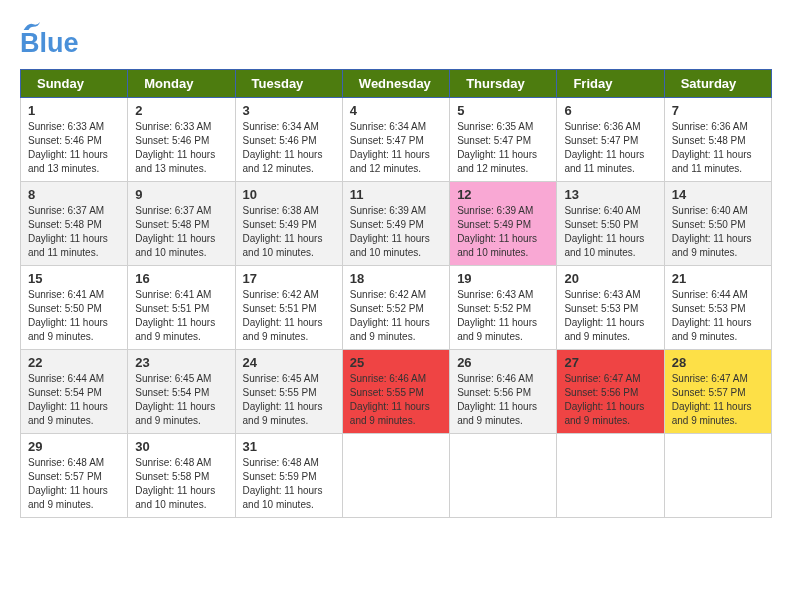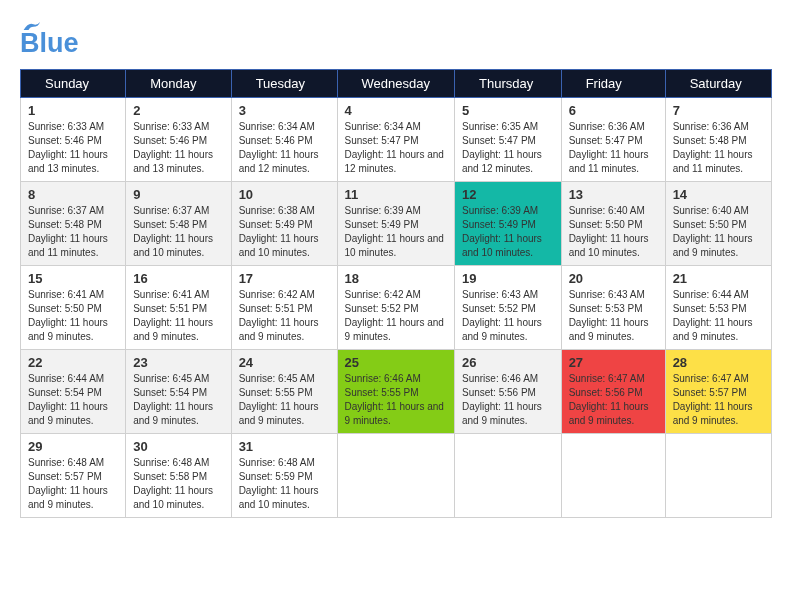--- a/index.html
+++ b/index.html
@@ -42,26 +42,26 @@
       font-size: 16px;
       color: #555;
       margin-top: 2px;
     }
     .calendar {
       width: 100%;
       border-collapse: collapse;
       margin-top: 8px;
     }
     .calendar th {
-      background-color: #0f172a;
+      background-color: #4d7c0f;
       color: white;
       text-align: left;
-      padding: 6px 24px;
+      padding: 6px 16px;
       font-size: 13px;
-      font-weight: normal;
+      font-weight: bold;
       border: 1px solid #3a62b0;
     }
     .calendar td {
       vertical-align: top;
       padding: 5px 7px;
       border: 1px solid #d0d0d0;
       font-size: 10.5px;
       color: #333;
       width: 14.28%;
       min-height: 80px;
@@ -156,21 +156,21 @@
           <div class="day-info">Sunrise: 6:37 AM<br>Sunset: 5:48 PM<br>Daylight: 11 hours and 10 minutes.</div>
         </td>
         <td style="background-color: rgb(242, 242, 242);">
           <span class="day-num">10</span>
           <div class="day-info">Sunrise: 6:38 AM<br>Sunset: 5:49 PM<br>Daylight: 11 hours and 10 minutes.</div>
         </td>
         <td style="background-color: rgb(242, 242, 242);">
           <span class="day-num">11</span>
           <div class="day-info">Sunrise: 6:39 AM<br>Sunset: 5:49 PM<br>Daylight: 11 hours and 10 minutes.</div>
         </td>
-        <td style="background-color: #14b8a6; margin-top: 20px;">
+        <td style="background-color: #f9a8d4; margin-top: 20px;">
           <span class="day-num">12</span>
           <div class="day-info">Sunrise: 6:39 AM<br>Sunset: 5:49 PM<br>Daylight: 11 hours and 10 minutes.</div>
         </td>
         <td style="background-color: rgb(242, 242, 242);">
           <span class="day-num">13</span>
           <div class="day-info">Sunrise: 6:40 AM<br>Sunset: 5:50 PM<br>Daylight: 11 hours and 10 minutes.</div>
         </td>
         <td style="background-color: rgb(242, 242, 242);">
           <span class="day-num">14</span>
           <div class="day-info">Sunrise: 6:40 AM<br>Sunset: 5:50 PM<br>Daylight: 11 hours and 9 minutes.</div>
@@ -212,21 +212,21 @@
           <div class="day-info">Sunrise: 6:44 AM<br>Sunset: 5:54 PM<br>Daylight: 11 hours and 9 minutes.</div>
         </td>
         <td style="background-color: rgb(242, 242, 242);">
           <span class="day-num">23</span>
           <div class="day-info">Sunrise: 6:45 AM<br>Sunset: 5:54 PM<br>Daylight: 11 hours and 9 minutes.</div>
         </td>
         <td style="background-color: rgb(242, 242, 242);">
           <span class="day-num">24</span>
           <div class="day-info">Sunrise: 6:45 AM<br>Sunset: 5:55 PM<br>Daylight: 11 hours and 9 minutes.</div>
         </td>
-        <td style="background-color: #84cc16;">
+        <td style="background-color: #ef4444;">
           <span class="day-num">25</span>
           <div class="day-info">Sunrise: 6:46 AM<br>Sunset: 5:55 PM<br>Daylight: 11 hours and 9 minutes.</div>
         </td>
         <td style="background-color: rgb(242, 242, 242);">
           <span class="day-num">26</span>
           <div class="day-info">Sunrise: 6:46 AM<br>Sunset: 5:56 PM<br>Daylight: 11 hours and 9 minutes.</div>
         </td>
         <td style="background-color: #ef4444;">
           <span class="day-num">27</span>
           <div class="day-info">Sunrise: 6:47 AM<br>Sunset: 5:56 PM<br>Daylight: 11 hours and 9 minutes.</div>

